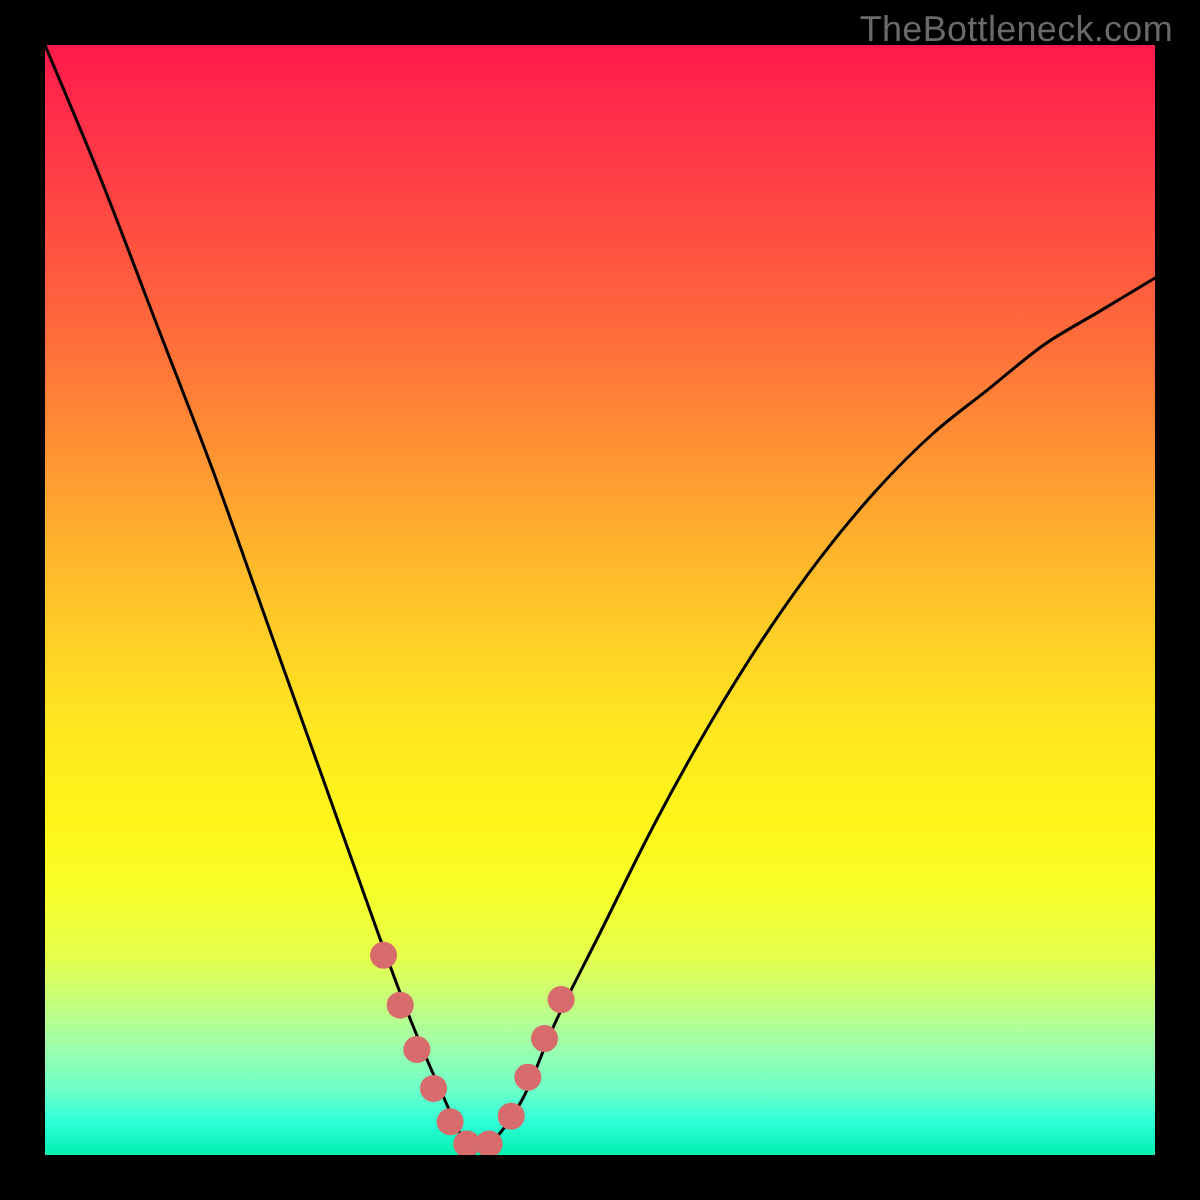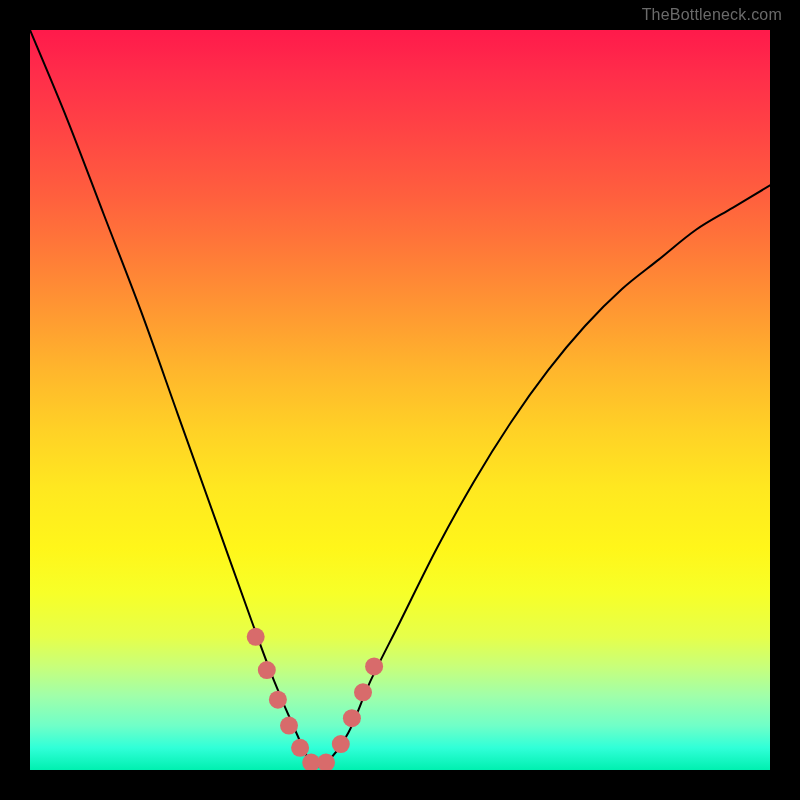--- a/index.html
+++ b/index.html
@@ -9,21 +9,21 @@
     background: #000;
     position: relative;
     font-family: Arial, sans-serif;
     overflow: hidden;
   }
   .watermark {
     position: absolute;
     top: 6px;
     right: 18px;
     color: #6a6a6a;
-    font-size: 16px;
+    font-size: 24px;
     font-weight: 500;
     z-index: 3;
     letter-spacing: 0.2px;
   }
   .plot-area {
     position: absolute;
     left: 30px;
     top: 30px;
     width: 740px;
     height: 740px;

